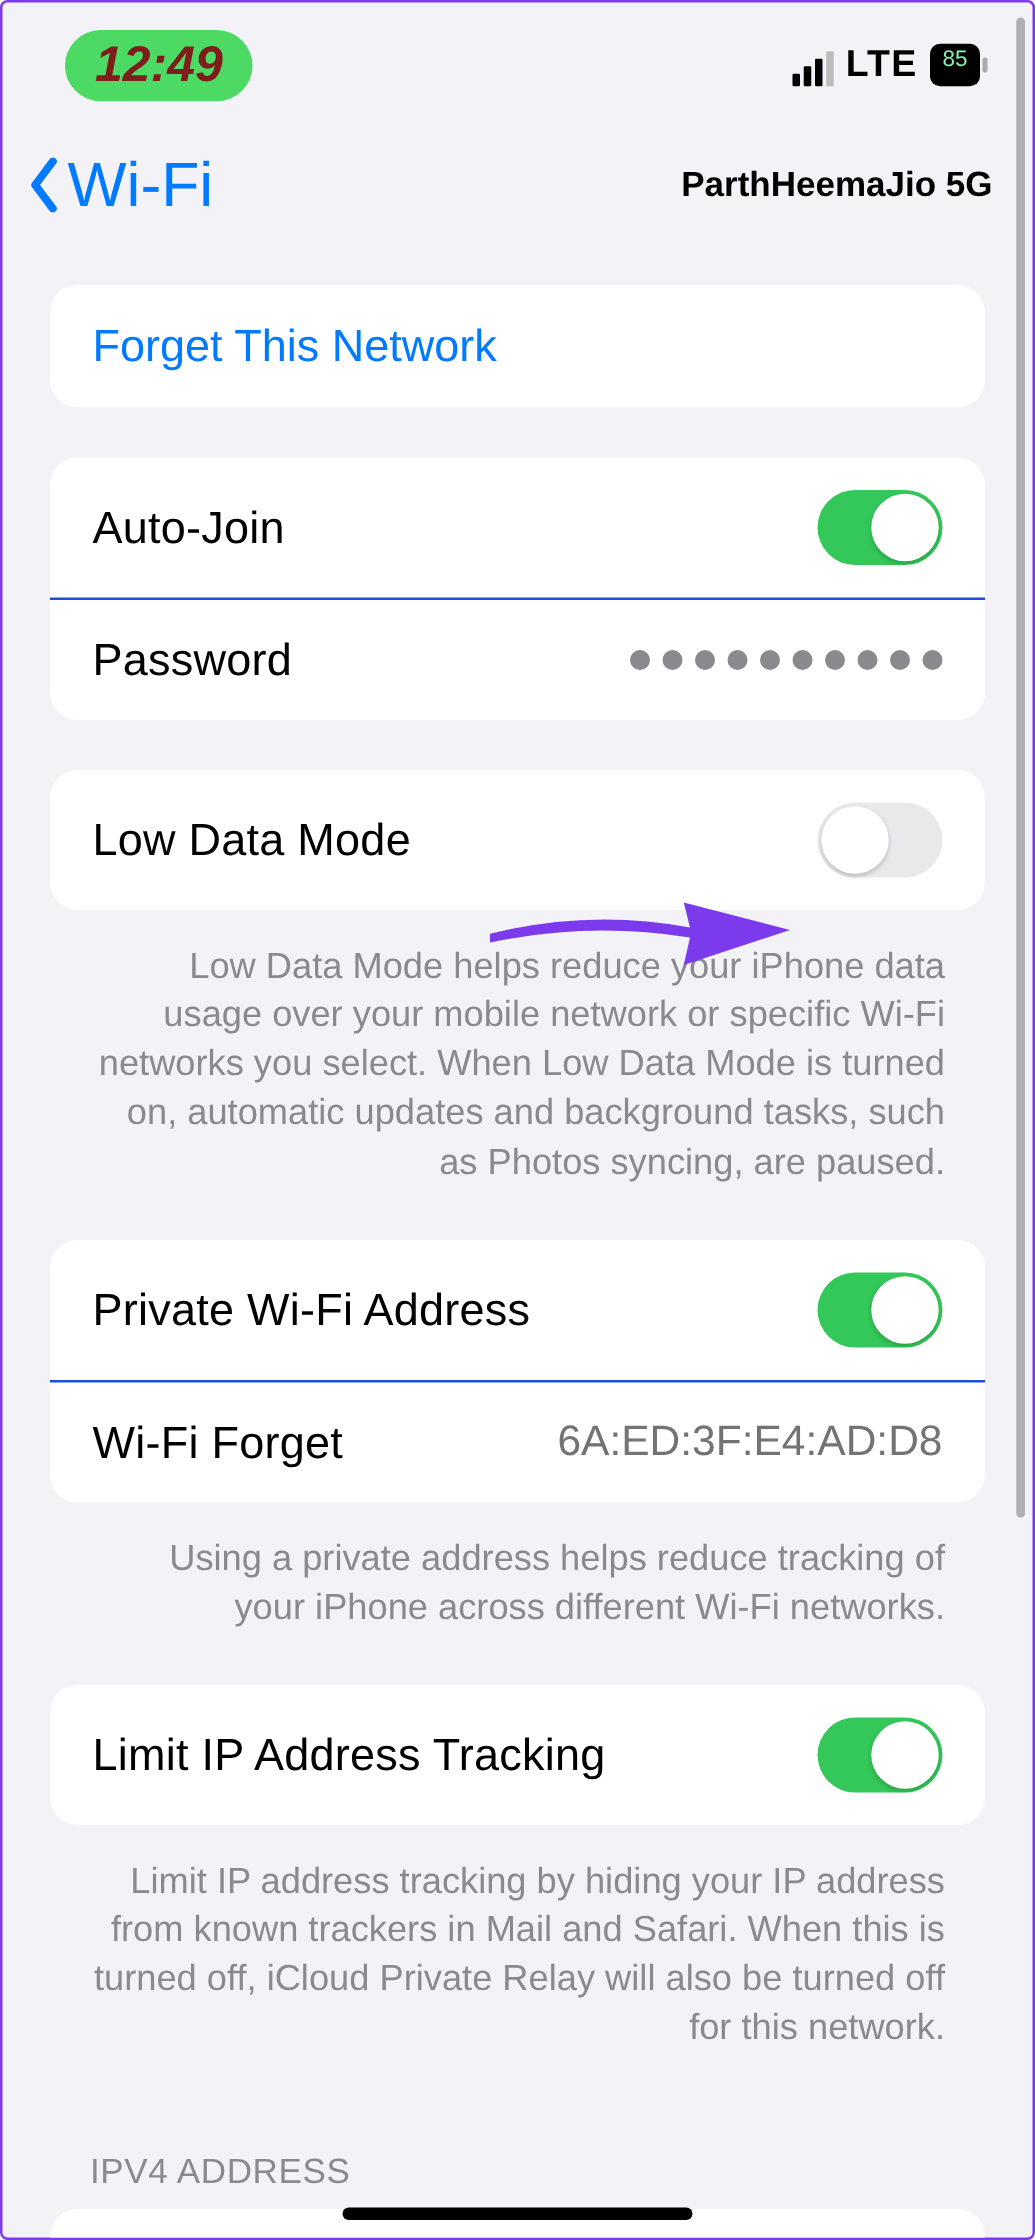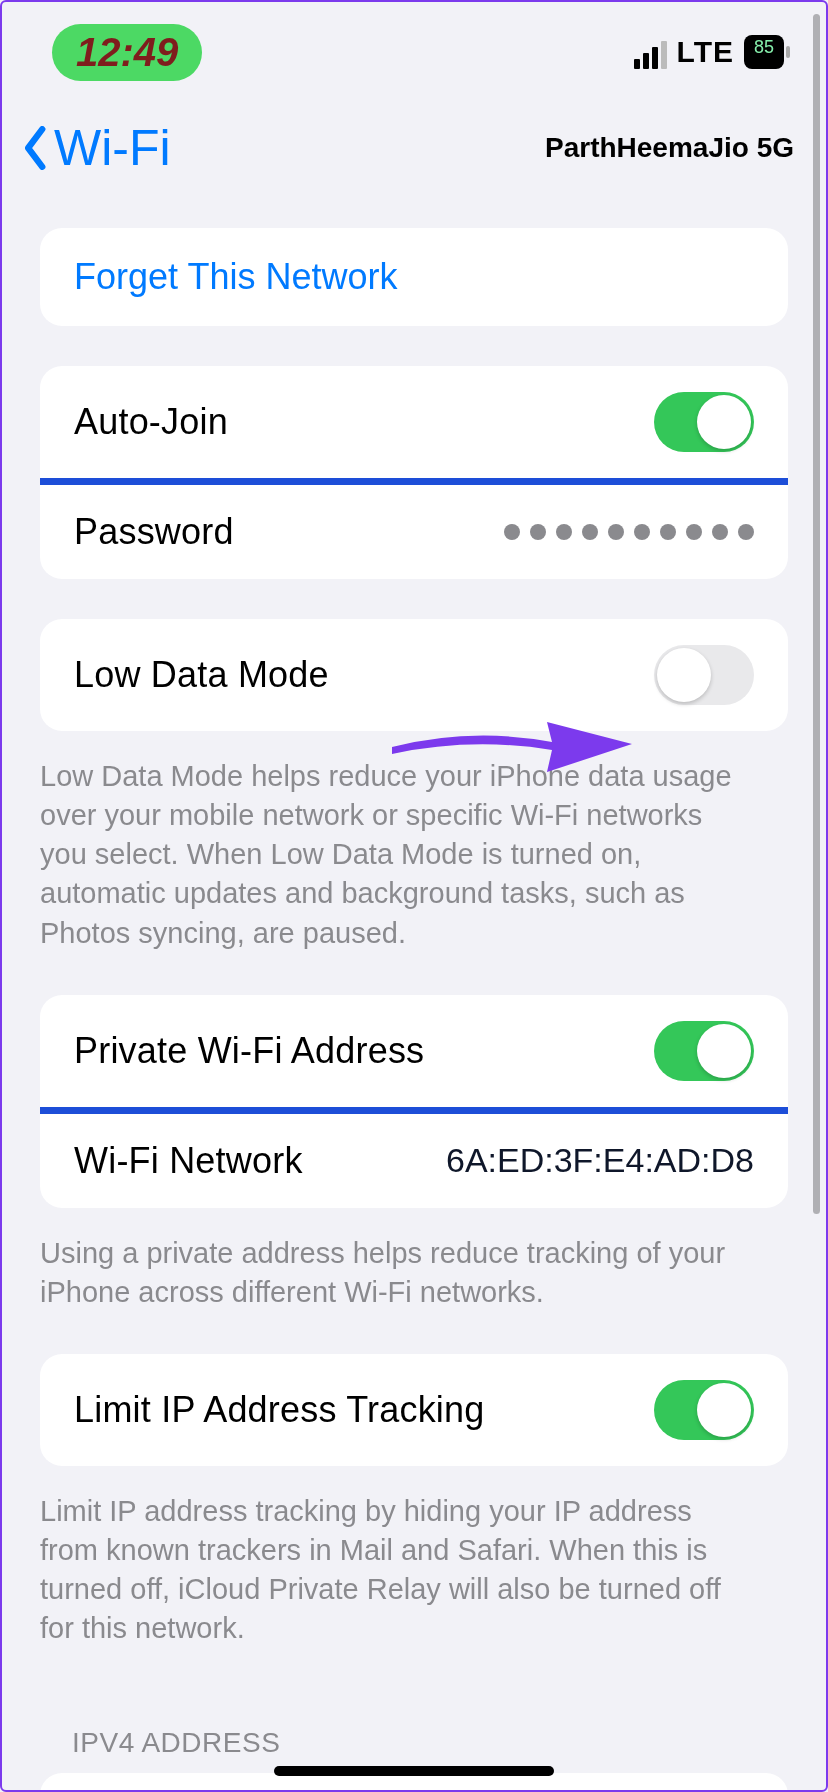--- a/index.html
+++ b/index.html
@@ -108,23 +108,23 @@
   }
   .section.tight { margin-bottom: 14px; }
   .row {
     display: flex;
     align-items: center;
     justify-content: space-between;
     padding: 26px 34px;
     font-size: 36px;
     min-height: 98px;
   }
-  .row + .row { border-top: 7px solid #1d4ed8; }
+  .row + .row { border-top: 2px solid #1d4ed8; }
   .row-label { color: #000; letter-spacing: 0.2px; }
-  .row-value { color: #0f172a; font-size: 34px; }
+  .row-value { color: #737373; font-size: 34px; }
   .row-link { color: #007aff; }
 
   
   .toggle {
     width: 100px;
     height: 60px;
     border-radius: 60px;
     position: relative;
     flex-shrink: 0;
   }
@@ -139,21 +139,22 @@
     box-shadow: 0 2px 4px rgba(0,0,0,0.2);
   }
   .toggle.on .knob { right: 3px; }
   .toggle.off .knob { left: 3px; }
 
   
   .footer-text {
     color: #8a8a8e;
     font-size: 29px;
     line-height: 1.35;
-    padding: 12px 70px 42px 38px;
+    padding: 12px 70px 42px 70px;
+    text-align: right;
   }
   .section-header {
     color: #8a8a8e;
     font-size: 28px;
     letter-spacing: 0.5px;
     padding: 36px 12px 14px 70px;
   }
 
   
   .dots {
@@ -265,21 +266,21 @@
 <div class="footer-text">Low Data Mode helps reduce your iPhone data usage over your mobile network or specific Wi-Fi networks you select. When Low Data Mode is turned on, automatic updates and background tasks, such as Photos syncing, are paused.</div>
 
 <div class="section tight">
   <div class="row">
     <span class="row-label">Private Wi-Fi Address</span>
     <div class="toggle on">
         <div class="knob"></div>
       </div>
   </div>
   <div class="row">
-    <span class="row-label">Wi-Fi Network</span>
+    <span class="row-label">Wi-Fi Forget</span>
     <span class="row-value">6A:ED:3F:E4:AD:D8</span>
   </div>
 </div>
 <div class="footer-text">Using a private address helps reduce tracking of your iPhone across different Wi-Fi networks.</div>
 
 <div class="section tight">
   <div class="row">
     <span class="row-label">Limit IP Address Tracking</span>
     <div class="toggle on">
         <div class="knob"></div>

